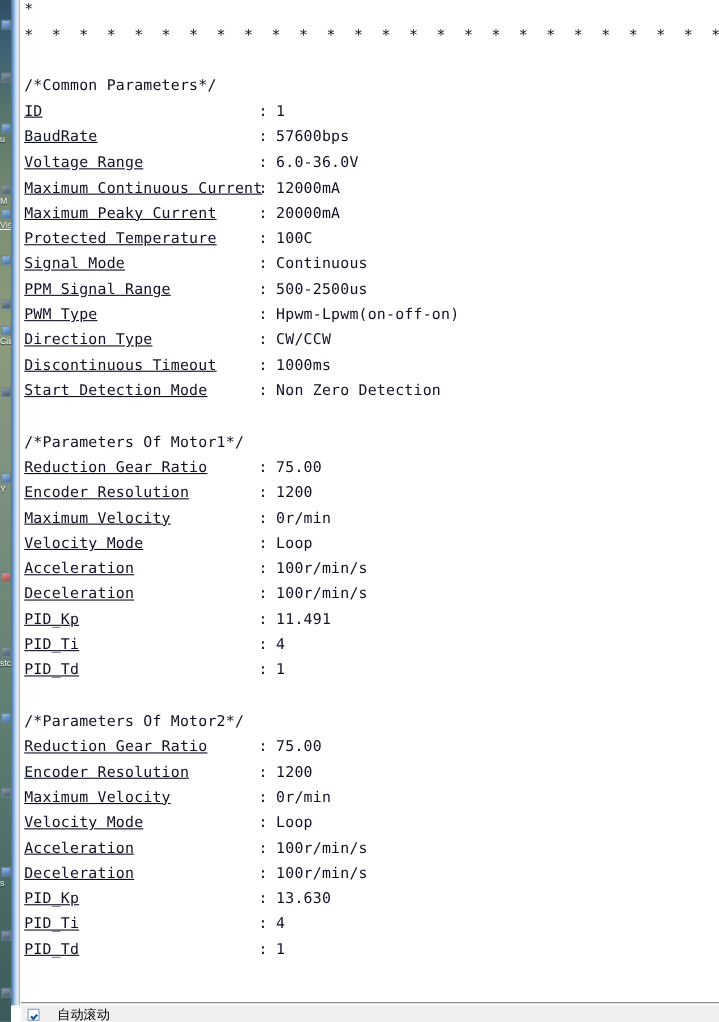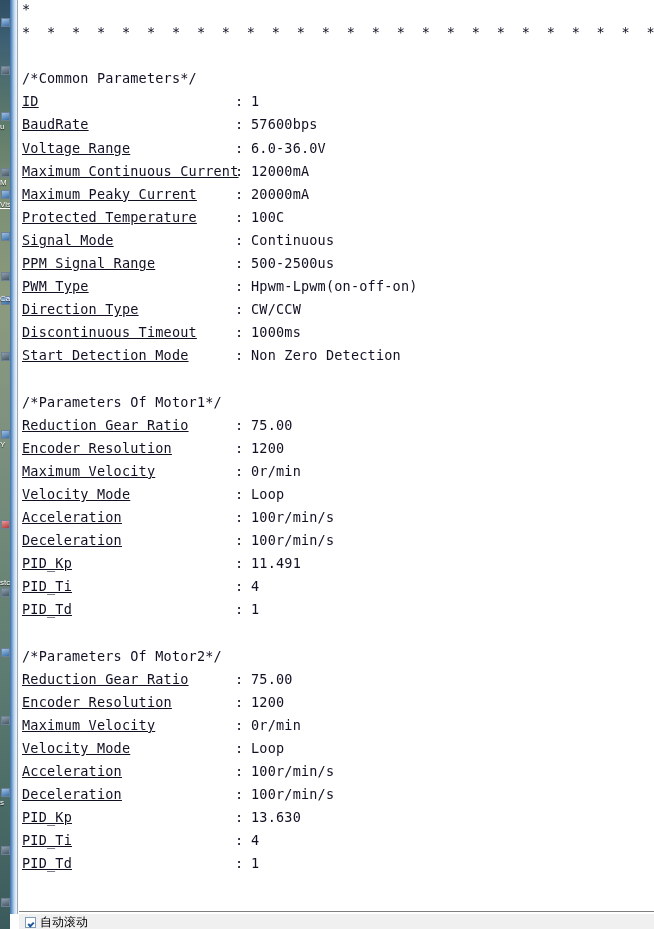--- a/index.html
+++ b/index.html
@@ -104,21 +104,21 @@
     width: 635px; height: 16px;
     background: #f0f0f0;
     border-top: 1px solid #ffffff;
     box-sizing: border-box;
   }
   .chk-wrap {
     position: absolute;
     left: 6px; top: 2px;
     display: flex;
     align-items: center;
-    gap: 4px;
+    gap: 16px;
   }
   .chk-box {
     width: 11px; height: 11px;
     background: #ffffff;
     border: 1px solid #7f9db9;
     box-sizing: border-box;
     position: relative;
     flex: none;
   }
   .chk-box::after {
@@ -148,27 +148,27 @@
       <div class="desk-icon dark" style="top: 66px;"></div>
       <div class="desk-icon blue" style="top: 112px;"></div>
       <div class="desk-label" style="top: 122px;">u</div>
       <div class="desk-icon dark" style="top: 168px;"></div>
       <div class="desk-label" style="top: 178px;">M</div>
       <div class="desk-icon blue" style="top: 190px;"></div>
       <div class="desk-label" style="top: 200px; text-decoration: underline;">Vis</div>
       <div class="desk-icon blue" style="top: 232px;"></div>
       <div class="desk-icon dark" style="top: 272px;"></div>
       <div class="desk-icon blue" style="top: 296px;"></div>
-      <div class="desk-label" style="top: 294px;">Ca</div>
+      <div class="desk-label" style="top: 306px;">Ca</div>
       <div class="desk-icon dark" style="top: 352px;"></div>
       <div class="desk-icon blue" style="top: 430px;"></div>
       <div class="desk-label" style="top: 440px;">Y</div>
       <div class="desk-icon red" style="top: 520px;"></div>
       <div class="desk-icon dark" style="top: 588px;"></div>
-      <div class="desk-label" style="top: 578px;">stc</div>
+      <div class="desk-label" style="top: 598px;">stc</div>
       <div class="desk-icon blue" style="top: 648px;"></div>
       <div class="desk-icon dark" style="top: 716px;"></div>
       <div class="desk-icon blue" style="top: 788px;"></div>
       <div class="desk-label" style="top: 798px;">s</div>
       <div class="desk-icon dark" style="top: 846px;"></div>
       <div class="desk-icon dark" style="top: 898px;"></div>
     </div>
 
   <div class="window-edge"></div>
 

